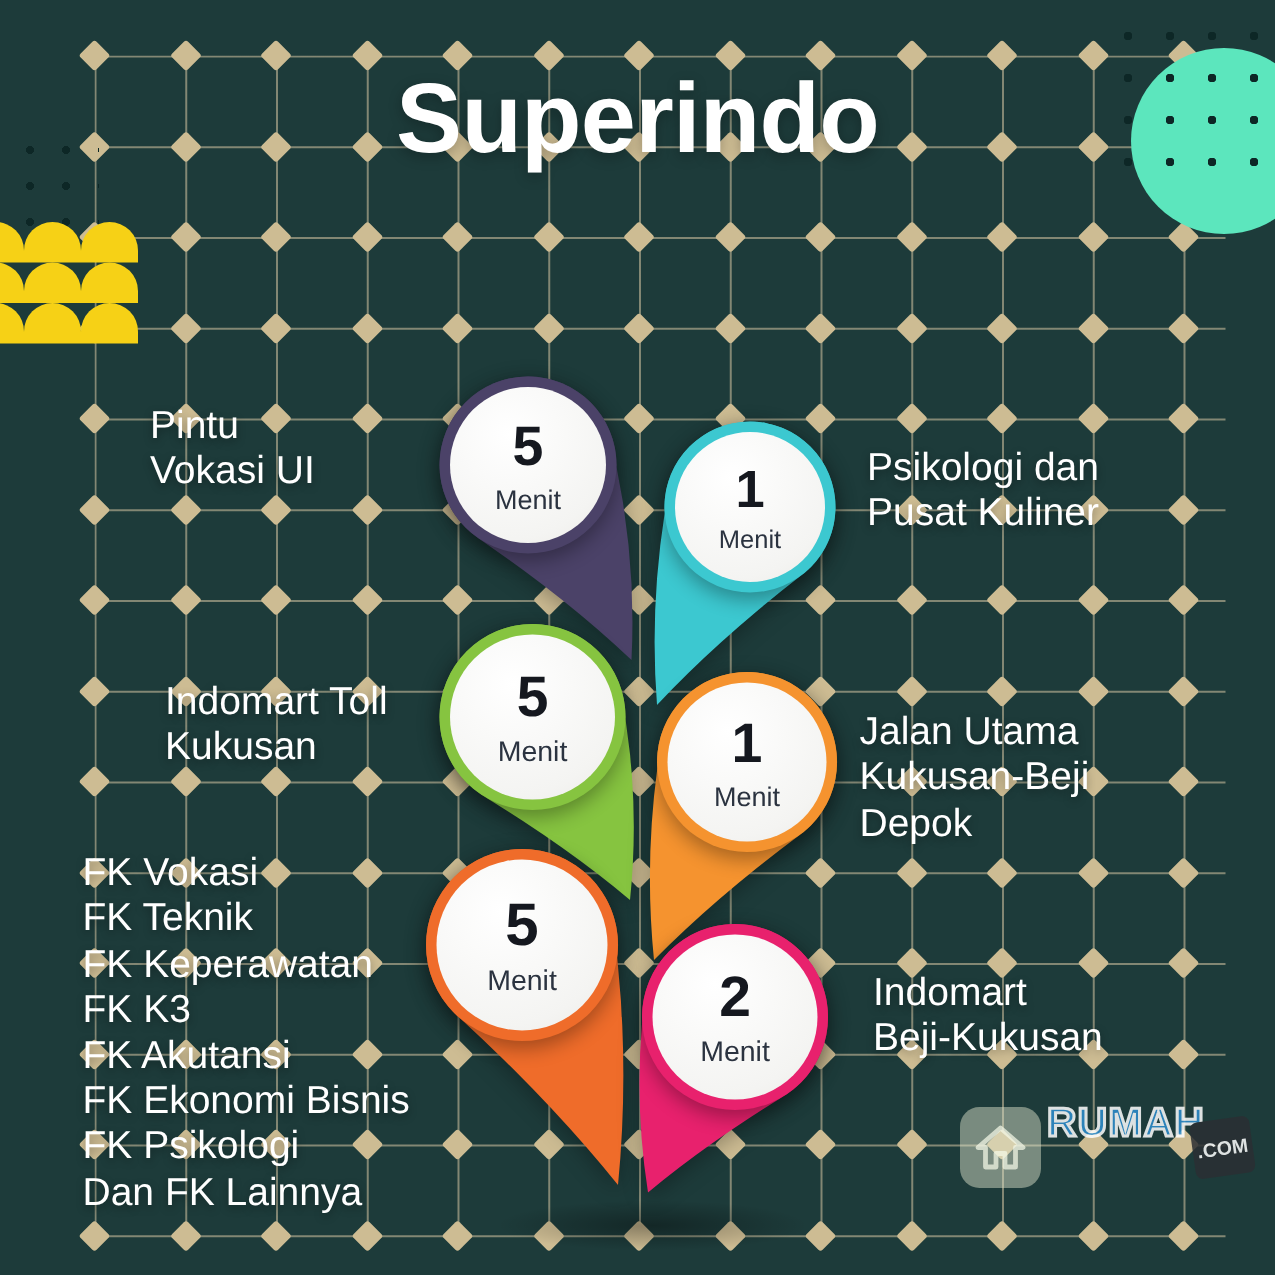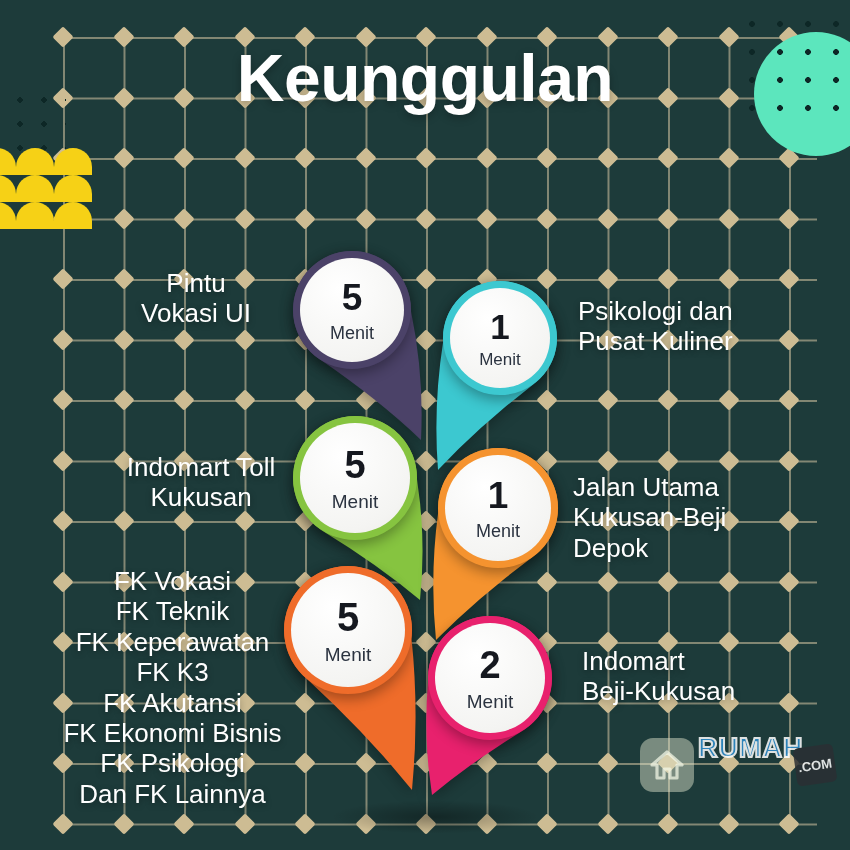--- a/index.html
+++ b/index.html
@@ -113,21 +113,21 @@
 
   
   .label{
     position:absolute;
     color:#ffffff;
     font-size:26px;
     line-height:1.17;
     text-shadow:0 2px 6px rgba(0,0,0,.35);
     white-space:pre-line;
   }
-  .label.right-align{text-align:center;}
+  .label.right-align{text-align:left;}
   .label.left-align{text-align:left;}
 
   
   .ground-shadow{
     position:absolute;
     left:330px;top:800px;width:210px;height:34px;
     background:radial-gradient(ellipse at center, rgba(0,0,0,.34) 0%, rgba(0,0,0,0) 70%);
   }
 
   
@@ -376,21 +376,21 @@
       </div>
       <div class="dome-row">
         <div class="dome" style="background: rgb(246, 209, 22);"></div>
         <div class="dome" style="background: rgb(246, 209, 22);"></div>
         <div class="dome" style="background: rgb(246, 209, 22);"></div>
       </div>
     </div>
   <div class="mint-circle"></div>
   <div class="dots-tr"></div>
 
-  <div class="title">Keunggulan</div>
+  <div class="title">Superindo</div>
 
   <div class="ground-shadow"></div>
 
   <div id="pins">
       <div class="pin" style="left: 173px; top: 241px; width: 368px; height: 213px; z-index: 10;">
         <svg class="tail" viewBox="0 0 368 213" width="368" height="213">
           <path d="M 238.0 70.3 Q 251.3 134.7 248.0 199.0 Q 205.8 158.8 147.1 118.6 A 59 59 0 1 1 238.0 70.3 Z" fill="#4b4268"></path>
         </svg>
         <div class="disc" style="background: rgb(75, 66, 104); left: 120px; top: 10px; width: 118px; height: 118px;"></div>
         <div class="inner" style="left: 127px; top: 17px; width: 104px; height: 104px;">

